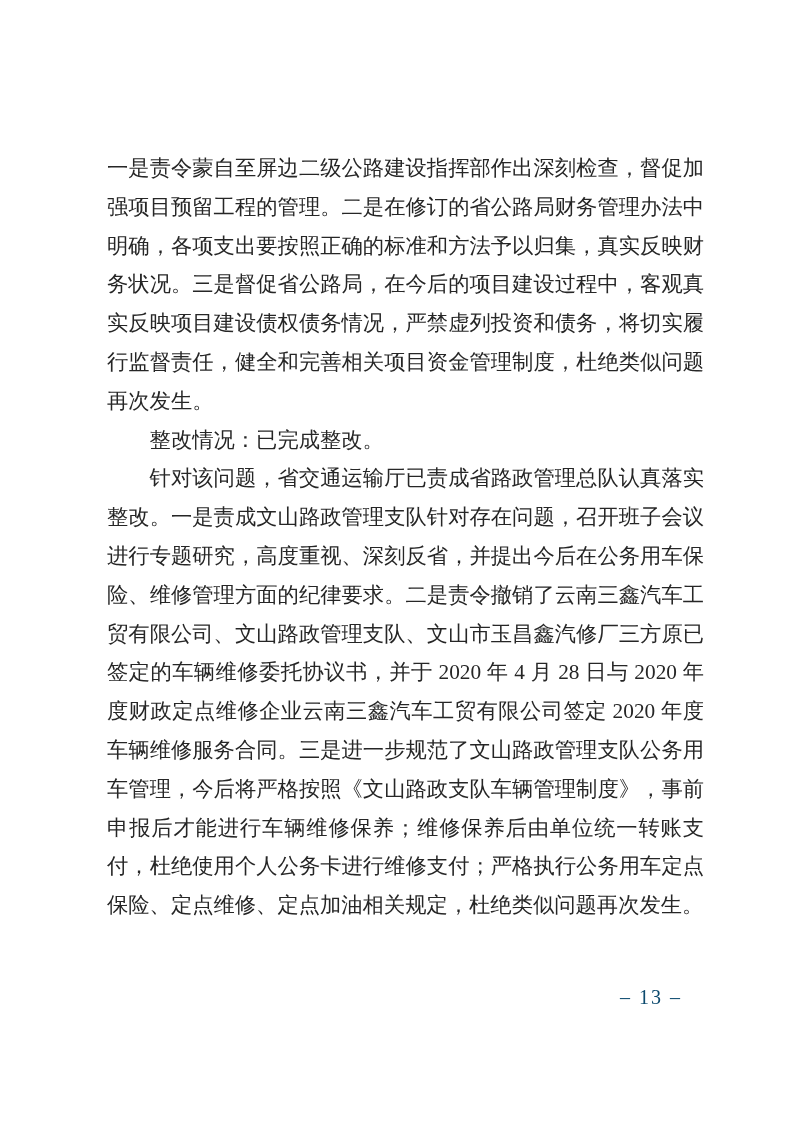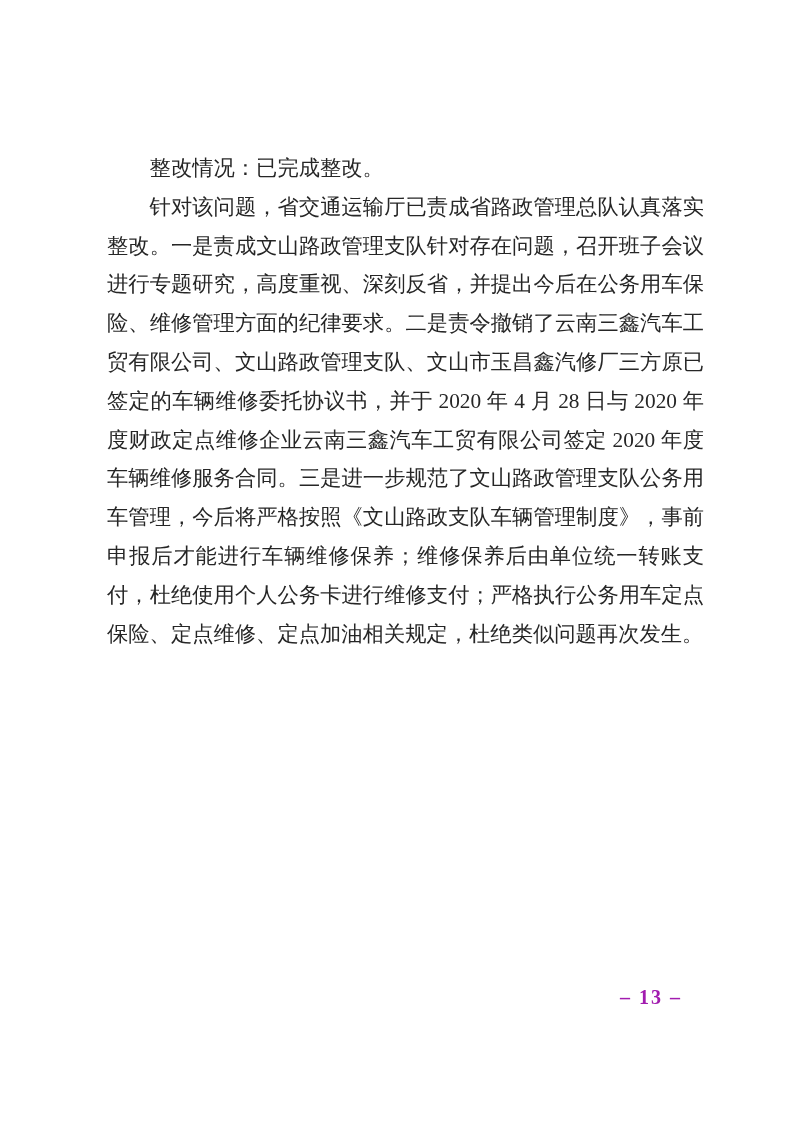--- a/index.html
+++ b/index.html
@@ -34,32 +34,32 @@
     margin: 0;
     padding: 0;
   }
   .para.indent {
     text-indent: 2em;
   }
   .footer-pagenum {
     position: absolute;
     left: 620px;
     top: 986px;
-    color: #a21caf;
+    color: #0c4a6e;
     font-size: 20px;
     letter-spacing: 2px;
     white-space: nowrap;
-    font-weight: bold;
   }
 </style>
 </head>
 <body>
 
 <main class="page">
 
   <section class="body-text">
+    <p class="para">一是责令蒙自至屏边二级公路建设指挥部作出深刻检查，督促加强项目预留工程的管理。二是在修订的省公路局财务管理办法中明确，各项支出要按照正确的标准和方法予以归集，真实反映财务状况。三是督促省公路局，在今后的项目建设过程中，客观真实反映项目建设债权债务情况，严禁虚列投资和债务，将切实履行监督责任，健全和完善相关项目资金管理制度，杜绝类似问题再次发生。</p>
     <p class="para indent">整改情况：已完成整改。</p>
     <p class="para indent">针对该问题，省交通运输厅已责成省路政管理总队认真落实整改。一是责成文山路政管理支队针对存在问题，召开班子会议进行专题研究，高度重视、深刻反省，并提出今后在公务用车保险、维修管理方面的纪律要求。二是责令撤销了云南三鑫汽车工贸有限公司、文山路政管理支队、文山市玉昌鑫汽修厂三方原已签定的车辆维修委托协议书，并于 2020 年 4 月 28 日与 2020 年度财政定点维修企业云南三鑫汽车工贸有限公司签定 2020 年度车辆维修服务合同。三是进一步规范了文山路政管理支队公务用车管理，今后将严格按照《文山路政支队车辆管理制度》，事前申报后才能进行车辆维修保养；维修保养后由单位统一转账支付，杜绝使用个人公务卡进行维修支付；严格执行公务用车定点保险、定点维修、定点加油相关规定，杜绝类似问题再次发生。</p>
   </section>
 
   <div class="footer-pagenum">– 13 –</div>
 
 </main>
 
 </body></html>

